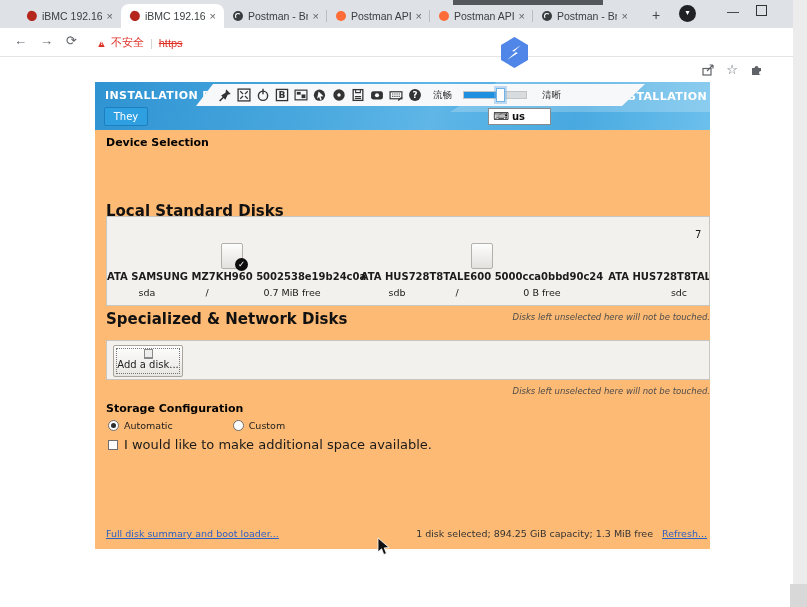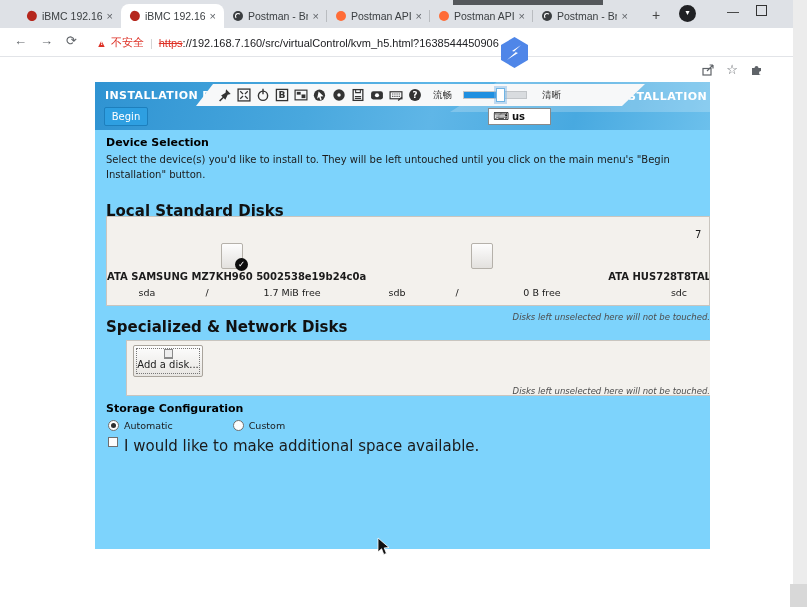--- a/index.html
+++ b/index.html
@@ -73,56 +73,56 @@
        clip-path:polygon(17px 0,449px 0,426px 22px,0 22px); z-index:5;
        display:flex; align-items:center; padding-left:22px; gap:5px; }
   .ticon { width:14px; height:14px; display:inline-flex; }
   .q-label { font-size:9.5px; color:#333; margin-left:6px; white-space:nowrap; }
   .q-label.r { margin-left:10px; }
   .slider { position:relative; width:64px; height:8px; background:#d9dcdf; margin-left:6px;
        border:1px solid #c2c5c8; }
   .slider-fill { position:absolute; left:0; top:0; height:100%; background:#1f8fe0; }
   .slider-handle { position:absolute; top:-4px; width:9px; height:14px; background:#fff;
        border:1px solid #6fb4e4; box-shadow:0 0 0 2px rgba(120,180,230,.45); }
-  .ana-content { position:absolute; left:0; top:48px; width:615px; height:419px; background:#7dd3fc;
+  .ana-content { position:absolute; left:0; top:48px; width:615px; height:419px; background:#fdba74;
        color:#1b1b1b;padding-left:18px; }
   .h-main { position:absolute; left:11px; font-size:11px; font-weight:bold; color:#000; }
   .h-sub { position:absolute; left:11px; font-size:15px; font-weight:bold; color:#111; }
   .desc { position:absolute; left:11px; top:22px; width:592px; font-size:10px; line-height:1.5; }
   .panel { position:absolute; left:11px; width:604px; background:#f3f1ed; border:1px solid #c9c5bf; }
   .disk-panel { top:86px; height:90px; overflow:hidden; }
   .disk-card { position:absolute; top:0; width:250px; height:90px; }
   .disk-size { position:absolute; top:12px; left:0; width:100%; text-align:center; font-size:10px; }
   .disk-icon { position:absolute; top:26px; left:114px; width:22px; height:26px; border-radius:2px;
        background:linear-gradient(#fdfdfd,#e3e1de); border:1px solid #b5b1aa; }
   .disk-check { position:absolute; right:-6px; bottom:-3px; width:13px; height:13px; border-radius:50%;
        background:#0d0d0d; color:#fff; font-size:8.5px; font-weight:bold; text-align:center;
        line-height:13px; }
   .disk-name { position:absolute; top:54px; left:0; width:100%; text-align:center; font-size:10px;
        font-weight:bold; white-space:nowrap; }
   .disk-dev-row { position:absolute; top:70px; left:0; width:100%; display:grid;
        grid-template-columns:70px 50px 120px; justify-content:center; font-size:9.5px; }
   .disk-dev-row span { text-align:center; }
   .note { position:absolute; left:11px; width:604px; text-align:right; font-style:italic;
        font-size:8.5px; color:#4c4c4c; }
-  .add-panel { top:210px; height:56px;margin-left:20px; }
+  .add-panel { top:210px; height:40px; }
   .add-btn { position:absolute; left:6px; top:4px; width:70px; height:32px;
        background:linear-gradient(#fdfdfd,#e8e6e2); border:1px solid #a9a49c; border-radius:2px;
        outline:1px dotted #777; outline-offset:-4px; text-align:center; }
   .add-disk-glyph { width:9px; height:10px; margin:3px auto 0; background:#ededed;
        border:1px solid #8a8a8a; border-bottom-width:2px; }
   .add-label { font-size:10px; color:#222; margin-top:0px; }
   .radio-row { position:absolute; left:13px; top:290px; display:flex; align-items:center;
        font-size:9.5px; }
   .radio { width:11px; height:11px; border-radius:50%; border:1px solid #6f6f6f; background:#fdfdfd;
        display:inline-flex; align-items:center; justify-content:center; margin-right:5px; }
   .radio.sel::after { content:""; width:5px; height:5px; border-radius:50%; background:#2d2d2d; }
   .radio-gap { width:60px; }
-  .check-row { position:absolute; left:13px; top:307px; display:flex; align-items:flex-start;
-       font-size:15px; }
+  .check-row { position:absolute; left:13px; top:307px; display:flex; align-items:center;
+       font-size:13px; }
   .checkbox { width:10px; height:10px; border:1px solid #6f6f6f; background:#fdfdfd; margin-right:6px; }
   .bottom-row { position:absolute; left:11px; top:398px; width:601px; display:flex;
        justify-content:space-between; font-size:9.5px; }
   .lnk { color:#2a5fc4; text-decoration:underline; }
   .summary { color:#333; margin-right:6px; }
   .statusbar { position:absolute; left:0; top:467px; width:615px; height:26px; background:#f0efee;
        border-top:1px solid #d2cfca; font-size:9.5px; color:#3a3a3a;
        font-family:"DejaVu Sans", sans-serif; }
   .statusbar span { position:absolute; top:8px; white-space:nowrap; }
   .cursor { position:absolute; left:377px; top:537px; z-index:60; }
@@ -174,21 +174,20 @@
 
 <div class="toolbar-row">
   <span class="nav-btn" style="left:14px">←</span>
   <span class="nav-btn" style="left:40px">→</span>
   <span class="nav-btn" style="left:66px">⟳</span>
   <div class="addr">
     <span class="warn-tri">▲<span class="bang">!</span></span>
     <span class="warn-txt">不安全</span>
     <span class="addr-div">|</span>
     <span class="url-https">https</span>
-    <span class="url-rest">://192.168.7.160/src/virtualControl/kvm_h5.html?1638544450906</span>
   </div>
   <span class="bar-icon" style="left:700px">
     <svg width="16" height="16" viewBox="0 0 16 16">
         <rect x="3" y="6.5" width="8" height="6.5" fill="none" stroke="#5f6368" stroke-width="1.2"></rect>
         <path d="M7 9 L13 3 M13 3h-3.4 M13 3v3.4" fill="none" stroke="#5f6368" stroke-width="1.2"></path>
       </svg>
   </span>
   <span class="bar-icon" style="left:724px">☆</span>
   <span class="bar-icon" style="left:748px">
     <svg width="15" height="15" viewBox="0 0 15 15">
@@ -202,21 +201,21 @@
   <svg width="33" height="33" viewBox="0 0 33 33">
     <polygon points="16.5,1 30,9 30,24 16.5,32 3,24 3,9" fill="#4f86e8"></polygon>
     <path d="M23 9 L14 15 L18 16 L9 24 L20 17 L16 15.5 Z" fill="#ffffff"></path>
   </svg>
 </div>
 
 <div class="kvm">
   <div class="ana-header">
     <div class="ana-title">INSTALLATION DESTINATION</div>
     <div class="ana-title-right">STALLATION</div>
-    <div class="done-btn">Begin</div>
+    <div class="done-btn">They</div>
     <div class="kbd-box">
       <span class="kbd-glyph">⌨</span>
       <span>us</span>
     </div>
 
     <div class="kvm-toolbar">
       <span class="ticon">
         <svg width="14" height="14" viewBox="0 0 13 13">
             <path d="M7.5 1.2 L11.8 5.5 L9 6.2 L6.8 10.8 L5.3 9.3 L2 12.6 L1 11.6 L4.3 8.3 L2.9 6.9 L7 4.5 Z" fill="#333"></path>
           </svg>
@@ -287,54 +286,54 @@
       <span class="slider">
         <span class="slider-fill" style="width:55%"></span>
         <span class="slider-handle" style="left:51%"></span>
       </span>
       <span class="q-label r">清晰</span>
     </div>
   </div>
 
   <div class="ana-content">
     <div class="h-main" style="top:6px">Device Selection</div>
-    <div class="desc">Select the device(s) you'd like to install to.  They will be left untouched until you click on the main menu's "Begin Installation" button.</div>
     <div class="h-sub" style="top:72px">Local Standard Disks</div>
 
     <div class="panel disk-panel">
       <div class="disk-card" style="left:0">
         <div class="disk-icon">
           <span class="disk-check">✓</span>
         </div>
         <div class="disk-name">ATA SAMSUNG MZ7KH960 5002538e19b24c0a</div>
         <div class="disk-dev-row">
           <span>sda</span>
           <span>/</span>
-          <span>1.7 MiB free</span>
+          <span>0.7 MiB free</span>
         </div>
       </div>
       <div class="disk-card" style="left:250px">
         <div class="disk-icon"></div>
+        <div class="disk-name">ATA HUS728T8TALE600 5000cca0bbd90c24</div>
         <div class="disk-dev-row">
           <span>sdb</span>
           <span>/</span>
           <span>0 B free</span>
         </div>
       </div>
       <div class="disk-card" style="left:500px">
         <div class="disk-size" style="left:88px;width:20px;text-align:left">7</div>
         <div class="disk-name" style="width:104px;text-align:right">ATA HUS728T8TAL</div>
         <div class="disk-dev-row" style="grid-template-columns:40px;justify-content:start;padding-left:52px">
           <span>sdc</span>
         </div>
       </div>
     </div>
     <div class="note" style="top:182px">Disks left unselected here will not be touched.</div>
 
-    <div class="h-sub" style="top:188px">Specialized &amp; Network Disks</div>
+    <div class="h-sub" style="top:180px">Specialized &amp; Network Disks</div>
     <div class="panel add-panel">
       <div class="add-btn">
         <div class="add-disk-glyph"></div>
         <div class="add-label">Add a disk...</div>
       </div>
     </div>
     <div class="note" style="top:256px">Disks left unselected here will not be touched.</div>
 
     <div class="h-main" style="top:272px">Storage Configuration</div>
     <div class="radio-row">
@@ -342,20 +341,27 @@
       <span>Automatic</span>
       <span class="radio-gap"></span>
       <span class="radio"></span>
       <span>Custom</span>
     </div>
     <div class="check-row">
       <span class="checkbox"></span>
       <span>I would like to make additional space available.</span>
     </div>
 
+    <div class="bottom-row">
+      <span class="lnk">Full disk summary and boot loader...</span>
+      <span>
+        <span class="summary">1 disk selected; 894.25 GiB capacity; 1.3 MiB free</span>
+        <span class="lnk">Refresh...</span>
+      </span>
+    </div>
   </div>
 
 </div>
 
 <div class="cursor">
   <svg width="13" height="19" viewBox="0 0 13 19">
       <path d="M1 1 L1 15 L4.6 11.8 L6.8 17.5 L9.4 16.4 L7.2 10.9 L12 10.5 Z" fill="#111" stroke="#fff" stroke-width="0.8"></path>
     </svg>
 </div>
 

